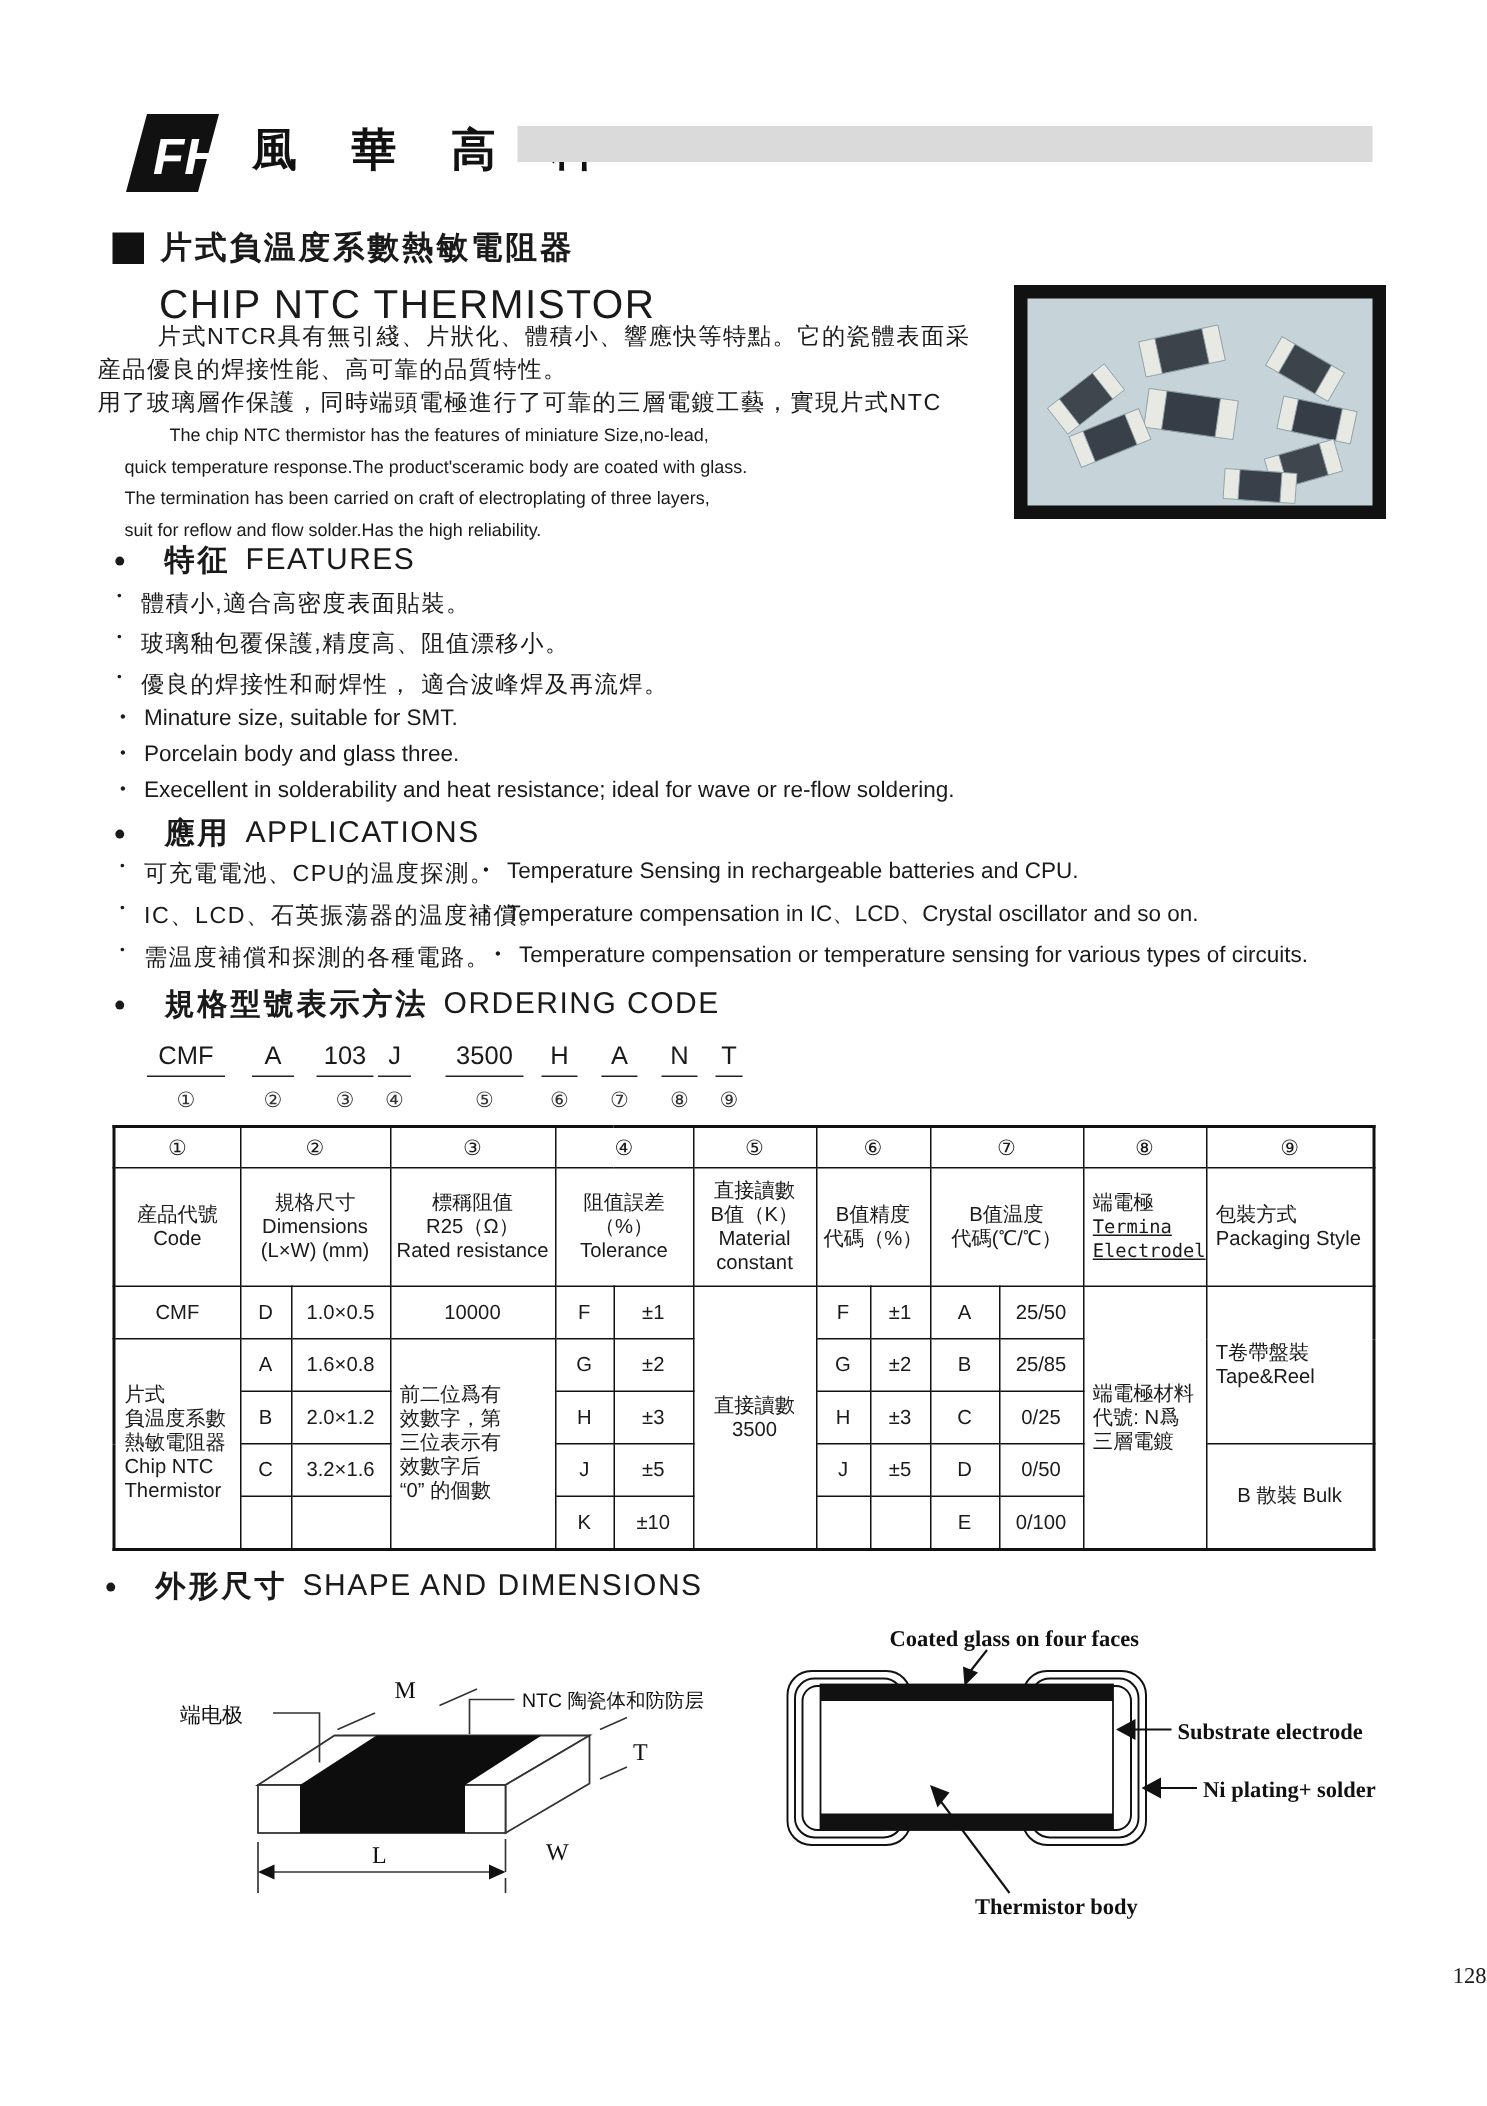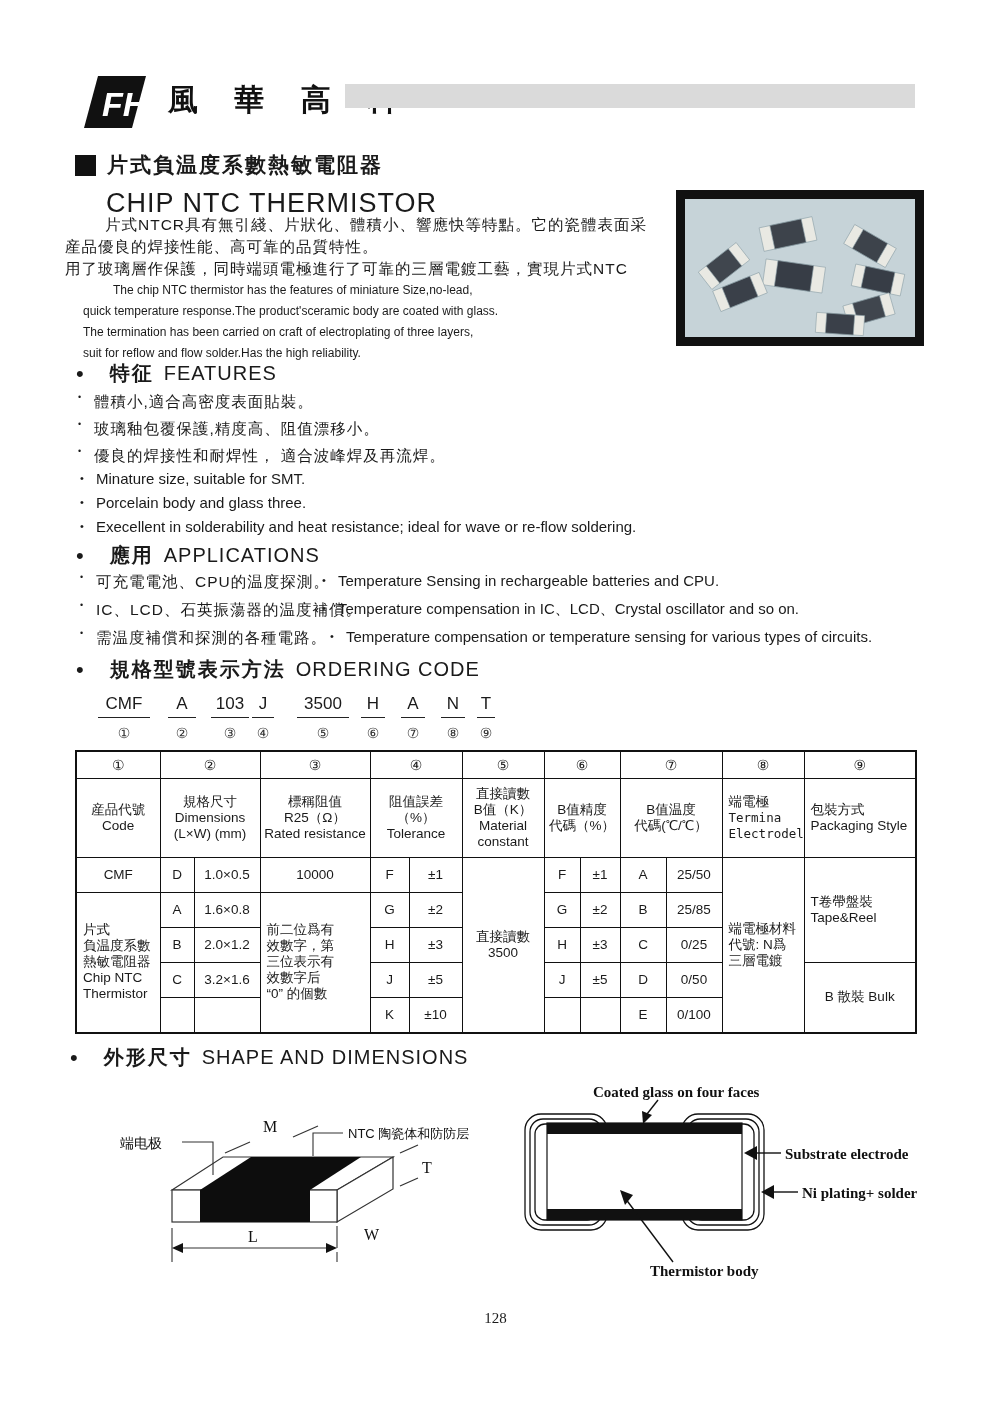--- a/index.html
+++ b/index.html
@@ -33,21 +33,21 @@
             font-size:17px;padding-bottom:3px;}
   .code-num{position:absolute;text-align:center;font-size:14px;color:#333;}
   
   table.spec{border-collapse:collapse;border:2px solid #111;table-layout:fixed;width:840px;}
   table.spec th,table.spec td{border:1px solid #111;padding:1px 3px;text-align:center;
       font-weight:normal;font-size:13.5px;line-height:16px;vertical-align:middle;}
   table.spec .num-row th{height:24px;font-size:14px;}
   table.spec .head-row th{height:76px;}
   table.spec tr.body-r{height:35px;}
   .cell-left{text-align:left !important;padding-left:6px !important;}
-  .mono{font-family:"DejaVu Sans Mono",monospace;font-size:12.5px;}
+  .mono{font-family:"DejaVu Sans Mono",monospace;font-size:12.5px;text-decoration:underline;}
   .big-val{font-size:15px;}
   
   .dim-label-serif{font-family:"Liberation Serif",serif;}
   .footer-num{font-family:"Liberation Serif",serif;font-size:15px;}
 </style>
 </head>
 <body>
 
 <div class="page">
 
@@ -385,15 +385,15 @@
     <polygon points="148,52 157,43 147,39" fill="#111"></polygon>
     <polygon points="249,81 262,74 262,88" fill="#111"></polygon>
     <polygon points="266,120 279,113 279,127" fill="#111"></polygon>
     <polygon points="125,118 138,123 130,133" fill="#111"></polygon>
     <text x="98" y="25" font-size="15" font-weight="bold" class="dim-label-serif" fill="#111">Coated glass on four faces</text>
     <text x="290" y="87" font-size="15" font-weight="bold" class="dim-label-serif" fill="#111">Substrate electrode</text>
     <text x="307" y="126" font-size="15" font-weight="bold" class="dim-label-serif" fill="#111">Ni plating+ solder</text>
     <text x="155" y="204" font-size="15" font-weight="bold" class="dim-label-serif" fill="#111">Thermistor body</text>
   </svg>
 
-  <div class="abs footer-num" style="left:0;top:1310px;width:991px;text-align:center;">128</div>
+  <div class="abs footer-num" style="left:0;top:1310px;width:991px;text-align:right;">128</div>
 
 </div>
 
 </body></html>

